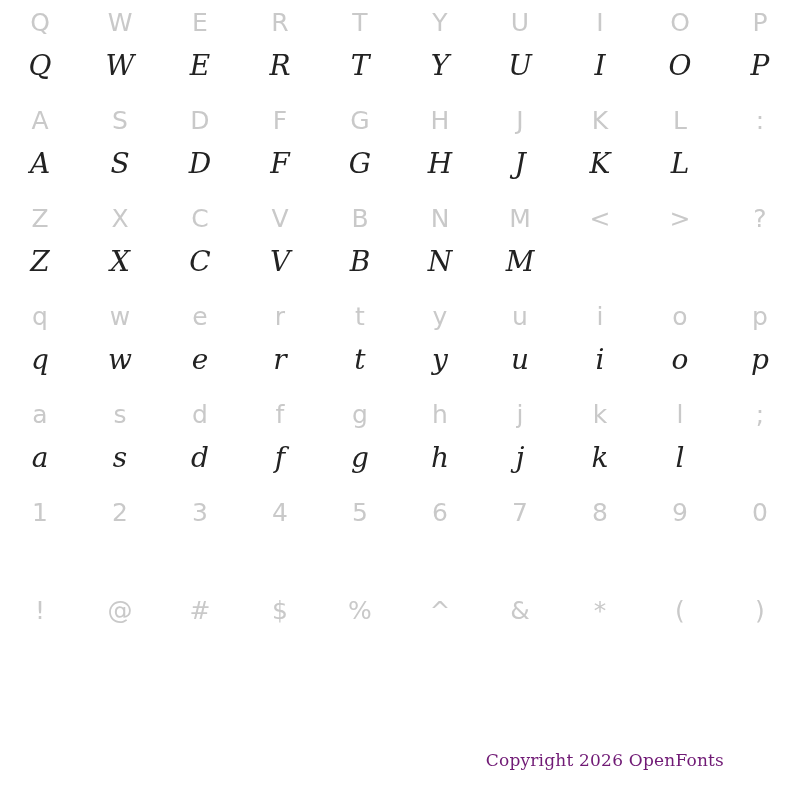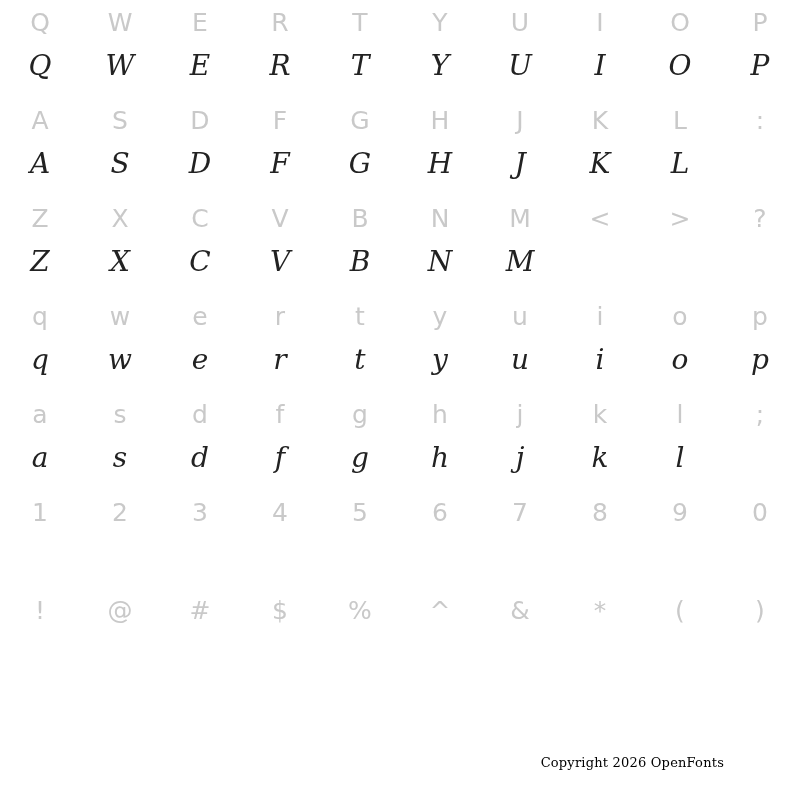--- a/index.html
+++ b/index.html
@@ -54,23 +54,23 @@
     font-size: 28px;
     padding-top: 6px;
   }
   .group {
     margin-bottom: 0px;
   }
   #copyright {
     position: absolute;
     right: 76px;
     bottom: 30px;
-    color: #000000;
+    color: #701a75;
     font-family: "DejaVu Serif", serif;
-    font-size: 13px;
+    font-size: 17px;
     letter-spacing: 0.2px;
     white-space: nowrap;
   }
 </style>
 </head>
 <body>
 
 <div id="specimen">
     <div class="group">
       <div class="row row-key">

